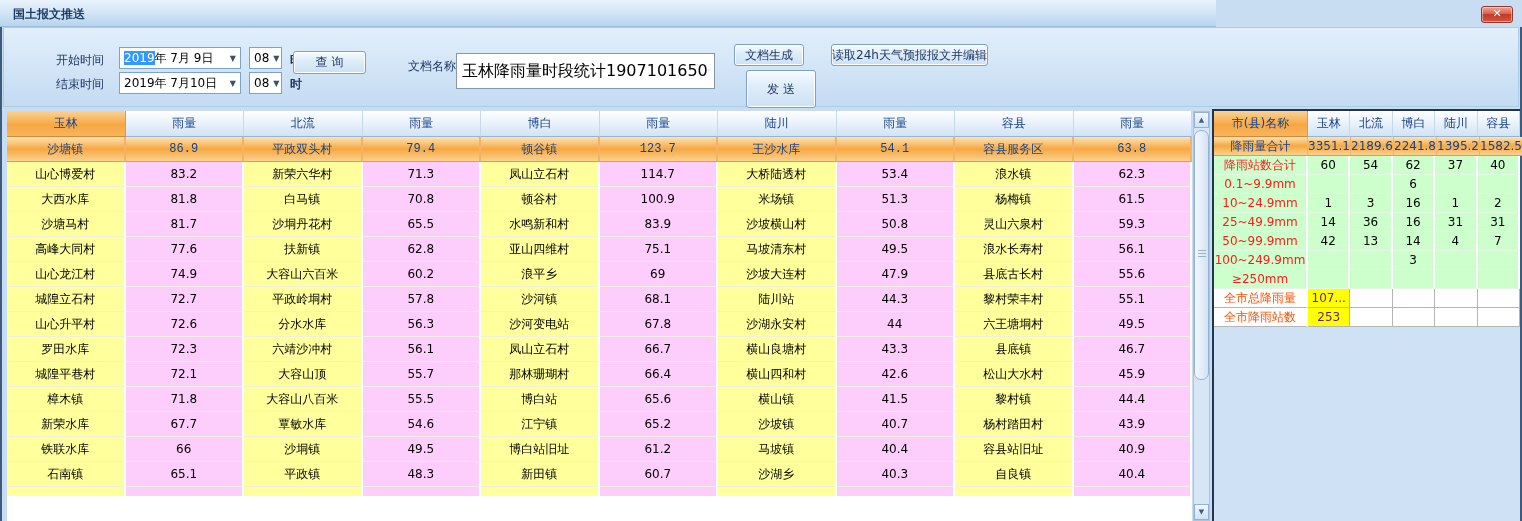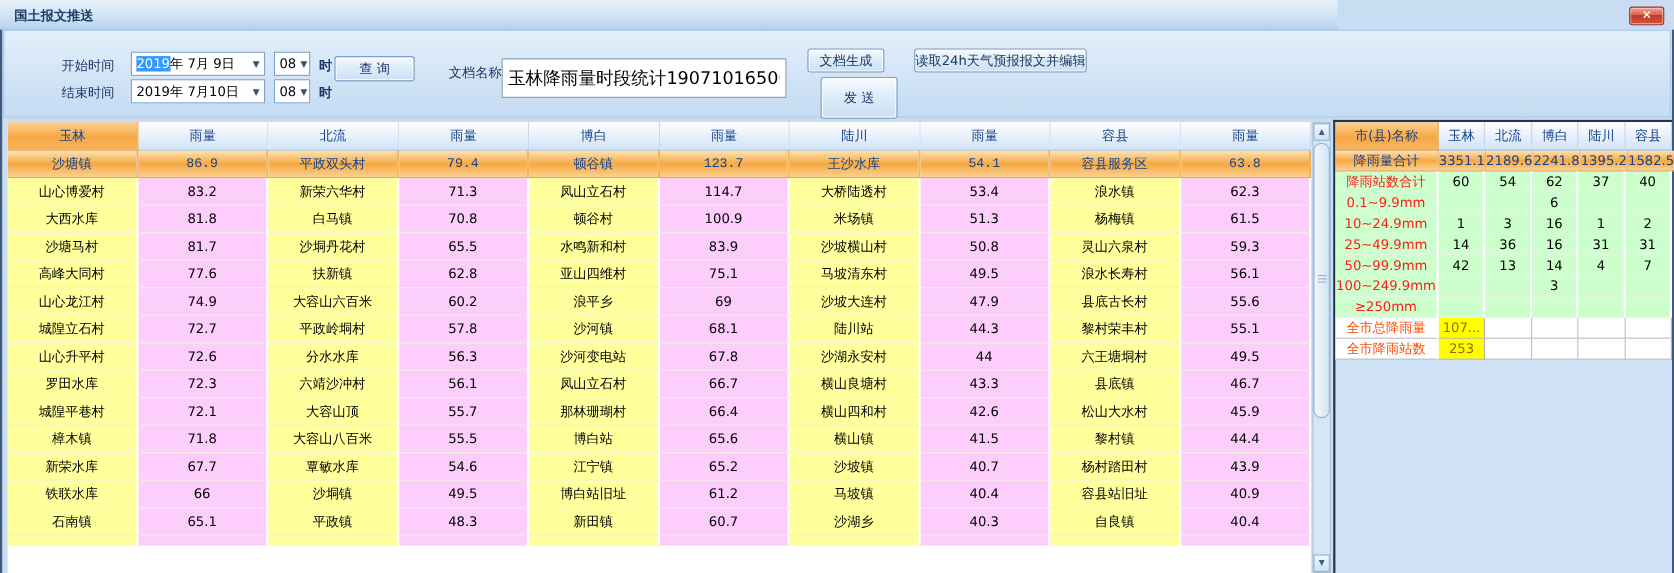--- a/index.html
+++ b/index.html
@@ -86,21 +86,21 @@
   .srow { height:19px; }
   .srow.stotal .scell { background:linear-gradient(#fee3b5,#f6a842 50%,#fdd190);
     color:#15428b; border-right:1px solid #f3b362; border-bottom:1px solid #e89a3c; }
   .srow.sgreen .scell { background:#ccffcc; color:#000;
     border-right:2px solid #ffffff; border-bottom:1px solid #e4f6e4; }
   .srow.sgreen .scell.rlab { color:#ff1a1a; }
   .srow.syellow .scell { background:#ffffff; color:#000;
     border-right:1px solid #b5b5b5; border-bottom:1px solid #b5b5b5; }
   .srow.syellow .scell.ylab { background:#ffffff; color:#ff4d00;
     border-right:2px solid #ffffff; }
-  .srow.syellow .scell.yval { background:#ffff00; color:#a16207; }
+  .srow.syellow .scell.yval { background:#ffff00; color:#701a75; }
 </style>
 </head>
 <body>
 
 <div class="window">
 
   <div class="titlebar">
     <span class="title">国土报文推送</span>
     <div class="close">
       <span>✕</span>
@@ -124,21 +124,21 @@
     <div class="combo" style="left:115px;top:44px;width:122px;">
       <span>2019年  7月10日</span>
       <span class="arrow">▼</span>
     </div>
     <div class="combo" style="left:245px;top:44px;width:33px;">
       <span>08</span>
       <span class="arrow">▼</span>
     </div>
     <span class="lbl" style="left:286px;top:48px;font-weight:bold;">时</span>
 
-    <div class="btn" style="left:300px;top:23px;width:73px;height:23px;">查  询</div>
+    <div class="btn" style="left:289px;top:23px;width:73px;height:23px;">查  询</div>
 
     <span class="lbl" style="left:404px;top:30px;">文档名称</span>
     <input class="txtinput" style="left: 452px; top: 25px; width: 259px;" value="玉林降雨量时段统计190710165001">
 
     <div class="btn" style="left:730px;top:16px;width:70px;height:22px;">文档生成</div>
     <div class="btn" style="left:730px;top:42px;width:70px;height:38px;margin-left:12px;">发  送</div>
     <div class="btn" style="left:827px;top:16px;width:157px;height:22px;">读取24h天气预报报文并编辑</div>
   </div>
 
   <div class="edge" style="left:0;"></div>

